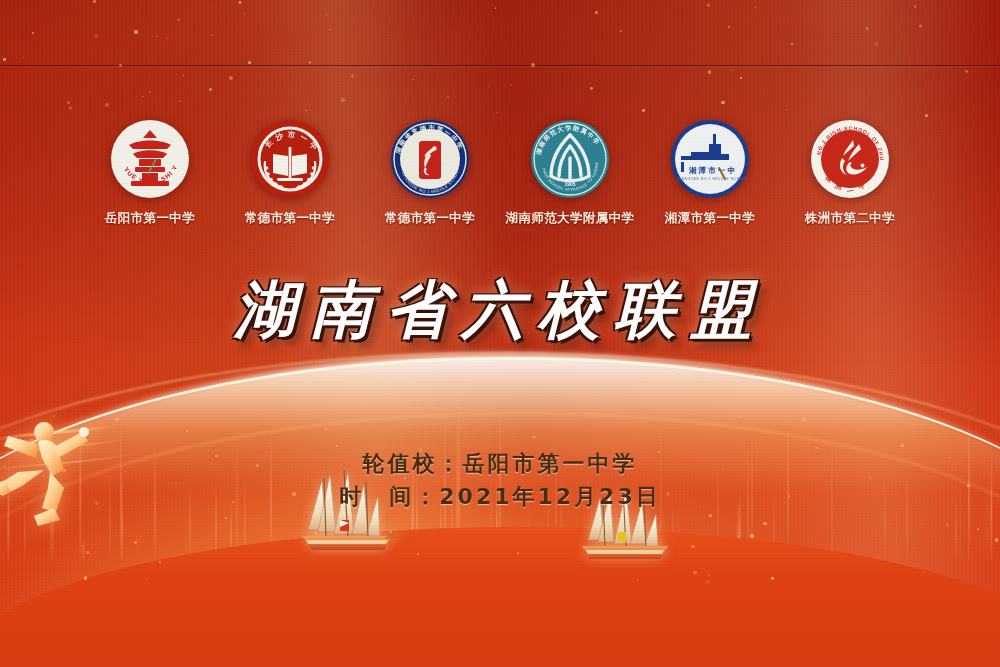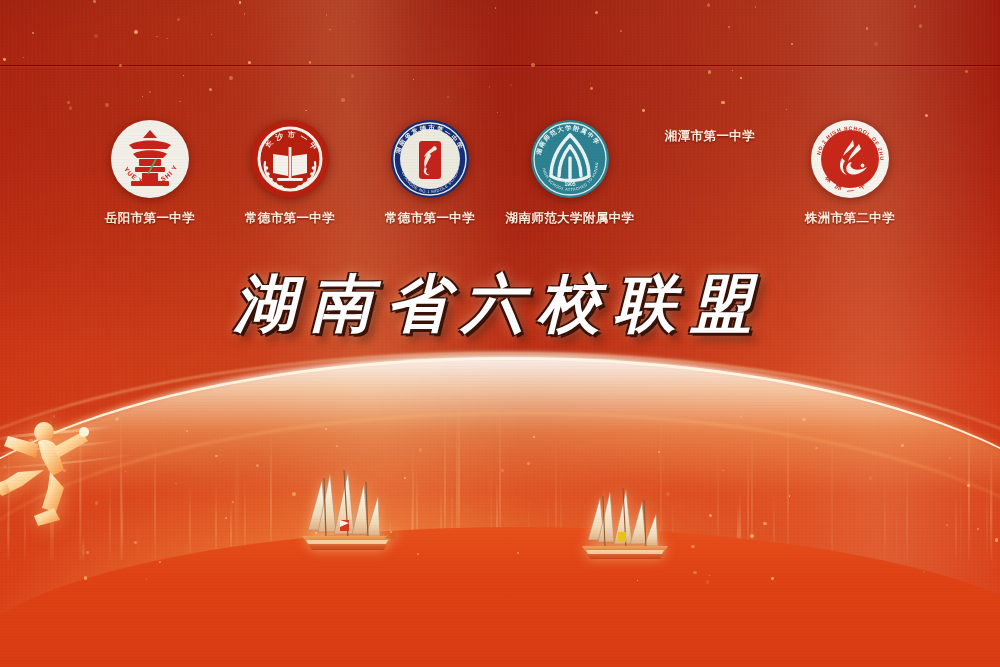--- a/index.html
+++ b/index.html
@@ -123,21 +123,21 @@
   .logo-mark svg{display:block;}
   .logo-name{
     margin-top:10px;
     font-size:12.5px;font-weight:bold;color:#fdeedd;
     letter-spacing:.4px;white-space:nowrap;
     text-shadow:0 1px 2px rgba(90,10,0,.8);
   }
 
   
   .title-main{
-    position:absolute;left:0;right:0;top:262px;
+    position:absolute;left:0;right:0;top:268px;
     text-align:center;
     font-family:"DejaVu Serif","Liberation Serif",serif;
     font-size:62px;font-weight:bold;
     letter-spacing:14px;
     color:#ffffff;
     font-style:italic;
     text-shadow:
       3px 3px 0 #3a1207,
       -2px -1px 0 #3a1207,
       2px -1px 0 #3a1207,
@@ -586,20 +586,34 @@
           <text font-size="4" fill="#e3efee" letter-spacing=".4" font-family="'Liberation Sans',sans-serif">
             <textPath href="#hnArcB" startOffset="6%">HIGH SCHOOL ATTACHED TO HUNAN NORMAL UNIV</textPath>
           </text>
           <text x="41" y="68" text-anchor="middle" font-size="5" fill="#eef6f5" font-family="'Liberation Sans',sans-serif" font-weight="bold">1905</text>
         </svg>
       </div>
       <div class="logo-name">湖南师范大学附属中学</div>
     </div>
 
     <div class="logo-cell">
+      <div class="logo-mark">
+        <svg viewBox="0 0 82 82" width="82" height="82">
+          <circle cx="41" cy="41" r="39" fill="#1b3d8f"></circle>
+          <circle cx="41" cy="41" r="35" fill="#eef0f2"></circle>
+          <g fill="#1b3d8f">
+            <rect x="44" y="16" width="3" height="10"></rect>
+            <path d="M40,26 L52,26 L52,36 L60,36 L60,42 L12,42 L12,38 L22,38 L22,34 L40,34 Z"></path>
+            <rect x="12" y="44" width="3" height="10"></rect>
+          </g>
+          <text x="44" y="55" text-anchor="middle" font-size="7.6" fill="#1b3d8f" letter-spacing="2" font-family="'DejaVu Sans',sans-serif" font-weight="bold">湘潭市一中</text>
+          <text x="44" y="62" text-anchor="middle" font-size="3.6" fill="#5a6d96" letter-spacing=".5" font-family="'Liberation Sans',sans-serif">XIANGTAN NO.1 MIDDLE SCHOOL</text>
+          <path d="M50,50 L56,61" stroke="#8a6a20" stroke-width="2" stroke-linecap="round"></path>
+        </svg>
+      </div>
       <div class="logo-name">湘潭市第一中学</div>
     </div>
 
     <div class="logo-cell">
       <div class="logo-mark">
         <svg viewBox="0 0 82 82" width="82" height="82">
           <circle cx="41" cy="41" r="39" fill="#f6f2ec"></circle>
           <circle cx="41" cy="41" r="29" fill="#c8281a"></circle>
           <g fill="#f6f2ec">
             <path d="M44,22 C40,28 36,32 34,38 C38,34 42,31 45,28 Z"></path>
@@ -618,15 +632,19 @@
           </text>
         </svg>
       </div>
       <div class="logo-name">株洲市第二中学</div>
     </div>
 
   </div>
 
   <div class="title-main">湖南省六校联盟</div>
 
+  <div class="info">
+    <div class="info-line">轮值校：岳阳市第一中学</div>
+    <div class="info-line">时　间：2021年12月23日</div>
+  </div>
 
   <div class="scan"></div>
 </div>
 
 </body></html>

